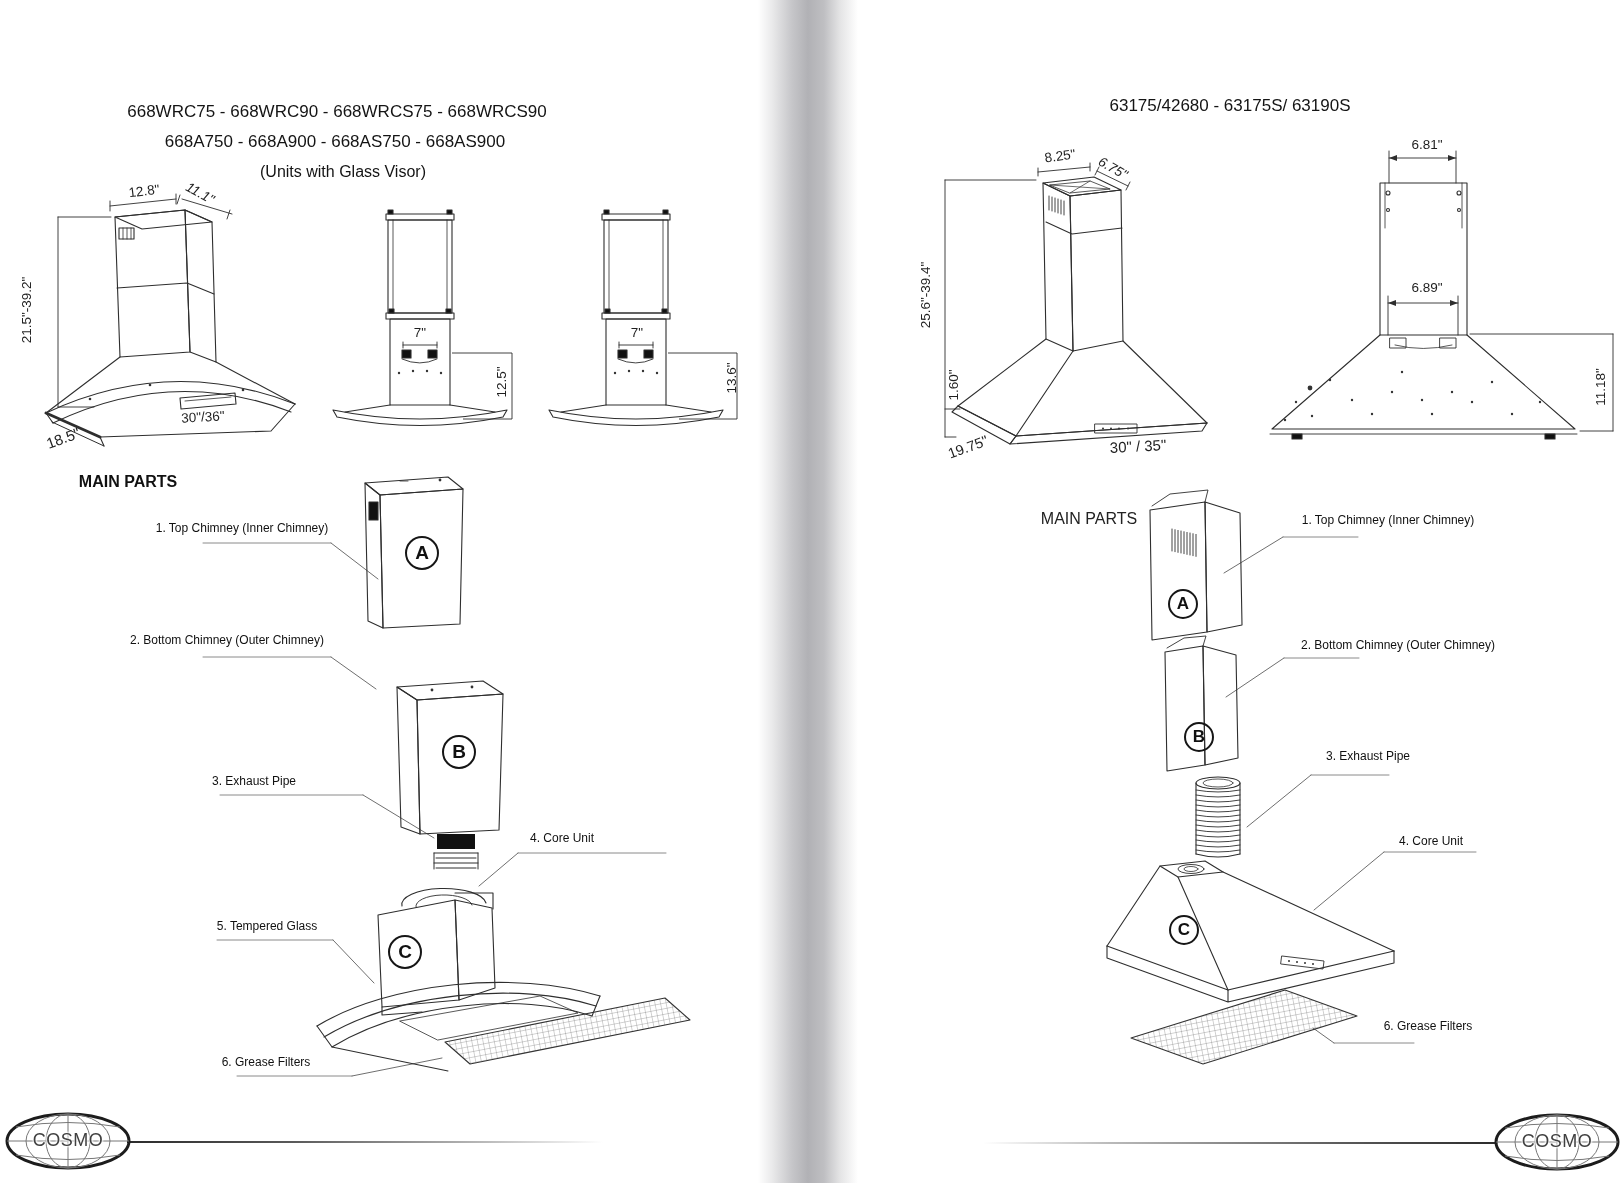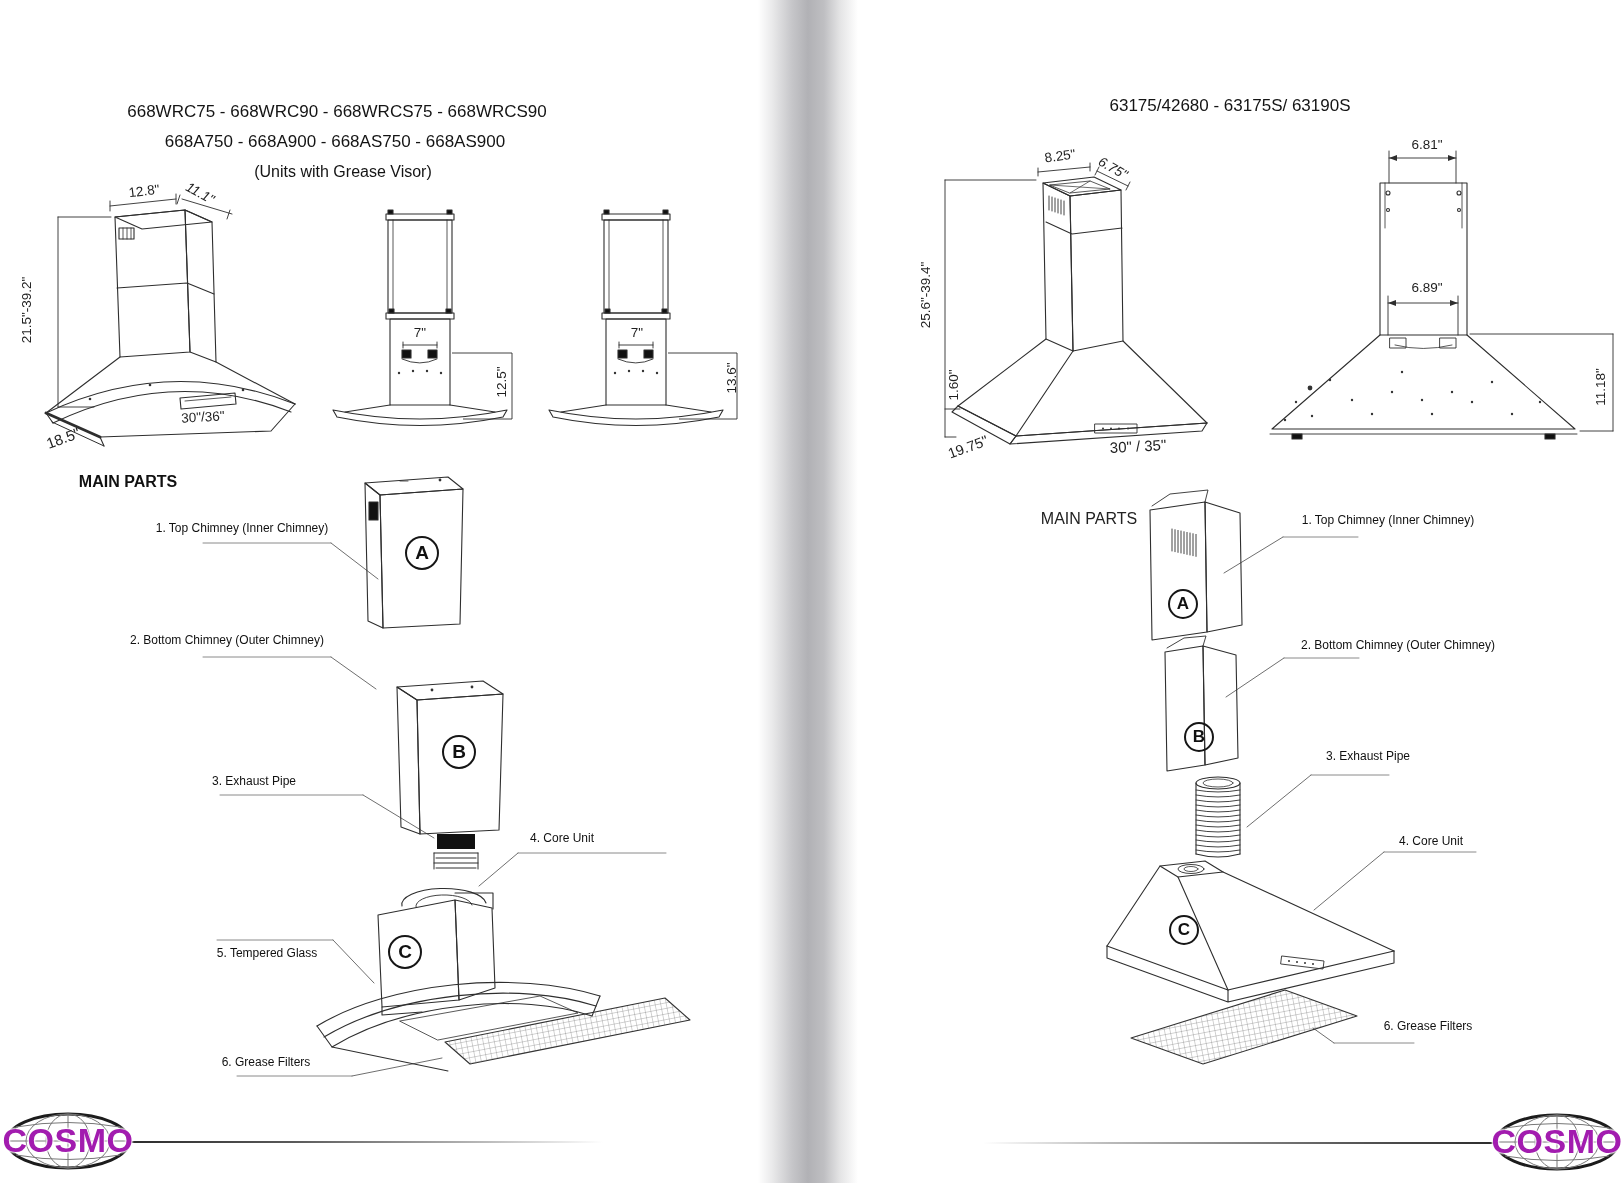--- a/index.html
+++ b/index.html
@@ -19,21 +19,21 @@
   .tc-26{width:26px;height:26px;font-size:17px;}
   .spine{position:absolute;top:0;height:1191px;left:758px;width:100px;
          background:linear-gradient(90deg,#ffffff 0%,#eaeaeb 14%,#c6c6c9 34%,
                     #b1b1b5 50%,#bfbfc2 66%,#e4e4e5 82%,#ffffff 100%);}
   .rule-left{position:absolute;left:127px;top:1141px;width:476px;height:2px;
              background:linear-gradient(90deg,#2b2b2b 0%,#5a5a5a 35%,#b9b9b9 75%,rgba(200,200,200,0) 100%);}
   .rule-right{position:absolute;left:983px;top:1142px;width:514px;height:2px;
              background:linear-gradient(90deg,rgba(200,200,200,0) 0%,#b9b9b9 25%,#5a5a5a 70%,#2b2b2b 100%);}
   .logo-box{position:absolute;width:130px;height:60px;}
   .logo-text{position:absolute;left:50%;top:50%;transform:translate(-50%,-52%);
-             font-weight:bold;font-size:34px;letter-spacing:0.5px;color:#a21caf;white-space:nowrap;
+             font-weight:normal;font-size:18px;letter-spacing:0.5px;color:#404040;white-space:nowrap;
              text-shadow:0 0 2px #fff,0 0 2px #fff,0 0 3px #fff,0 0 3px #fff;}
 </style>
 </head>
 <body>
 
 <div class="sheet">
 
   <div class="spine"></div>
 
   <svg class="abs" style="left:0;top:0" width="1624" height="1191" viewBox="0 0 1624 1191">
@@ -233,39 +233,39 @@
       <circle cx="1297" cy="962" r="1" fill="#333" stroke="none"></circle>
       <circle cx="1305" cy="963" r="1" fill="#333" stroke="none"></circle>
       <circle cx="1313" cy="964" r="1" fill="#333" stroke="none"></circle>
 
       <path d="M1285,990 L1357,1016 L1203,1064 L1131,1038 Z" fill="url(#hatch)" stroke="#333"></path>
     </g>
   </svg>
 
   <div class="abs ttl" style="left:337px;top:112px;transform:translate(-50%,-50%)">668WRC75 - 668WRC90 - 668WRCS75 - 668WRCS90</div>
   <div class="abs ttl" style="left:335px;top:142px;transform:translate(-50%,-50%)">668A750 - 668A900 - 668AS750 - 668AS900</div>
-  <div class="abs sub" style="left:343px;top:172px;transform:translate(-50%,-50%)">(Units with Grease Visor)</div>
+  <div class="abs sub" style="left:343px;top:172px;transform:translate(-50%,-50%)">(Units with Glass Visor)</div>
 
   <div class="abs dim" style="left:144px;top:191px;transform:translate(-50%,-50%) rotate(-7deg)">12.8"</div>
   <div class="abs dim" style="left:200px;top:193px;transform:translate(-50%,-50%) rotate(29deg);font-style:italic">11.1"</div>
   <div class="abs dim" style="left:26px;top:310px;transform:translate(-50%,-50%) rotate(-90deg)">21.5"-39.2"</div>
   <div class="abs dim" style="left:63px;top:438px;transform:translate(-50%,-50%) rotate(-20deg);font-size:15px">18.5"</div>
   <div class="abs dim" style="left:203px;top:417px;transform:translate(-50%,-50%) rotate(-3deg)">30"/36"</div>
   <div class="abs dim" style="left:420px;top:332px;transform:translate(-50%,-50%)">7"</div>
   <div class="abs dim" style="left:501px;top:382px;transform:translate(-50%,-50%) rotate(-90deg)">12.5"</div>
   <div class="abs dim" style="left:637px;top:332px;transform:translate(-50%,-50%)">7"</div>
   <div class="abs dim" style="left:731px;top:378px;transform:translate(-50%,-50%) rotate(-90deg)">13.6"</div>
 
   <div class="abs hdg-b" style="left:128px;top:482px;transform:translate(-50%,-50%)">MAIN PARTS</div>
 
   <div class="abs lbl" style="left:242px;top:528px;transform:translate(-50%,-50%)">1. Top Chimney (Inner Chimney)</div>
   <div class="abs lbl" style="left:227px;top:640px;transform:translate(-50%,-50%)">2. Bottom Chimney (Outer Chimney)</div>
   <div class="abs lbl" style="left:254px;top:781px;transform:translate(-50%,-50%)">3. Exhaust Pipe</div>
   <div class="abs lbl" style="left:562px;top:838px;transform:translate(-50%,-50%)">4. Core Unit</div>
-  <div class="abs lbl" style="left:267px;top:953px;transform:translate(-50%,-50%)">5. Tempered Glass</div>
+  <div class="abs lbl" style="left:267px;top:926px;transform:translate(-50%,-50%)">5. Tempered Glass</div>
   <div class="abs lbl" style="left:266px;top:1062px;transform:translate(-50%,-50%)">6. Grease Filters</div>
 
   <div class="tag-circle tc-30" style="left:422px;top:553px;transform:translate(-50%,-50%)">A</div>
   <div class="tag-circle tc-30" style="left:459px;top:752px;transform:translate(-50%,-50%)">B</div>
   <div class="tag-circle tc-30" style="left:405px;top:952px;transform:translate(-50%,-50%)">C</div>
 
   <div class="abs ttl" style="left:1230px;top:106px;transform:translate(-50%,-50%)">63175/42680 - 63175S/ 63190S</div>
 
   <div class="abs dim" style="left:1060px;top:156px;transform:translate(-50%,-50%) rotate(-8deg)">8.25"</div>
   <div class="abs dim" style="left:1113px;top:168px;transform:translate(-50%,-50%) rotate(30deg);font-style:italic">6.75"</div>

